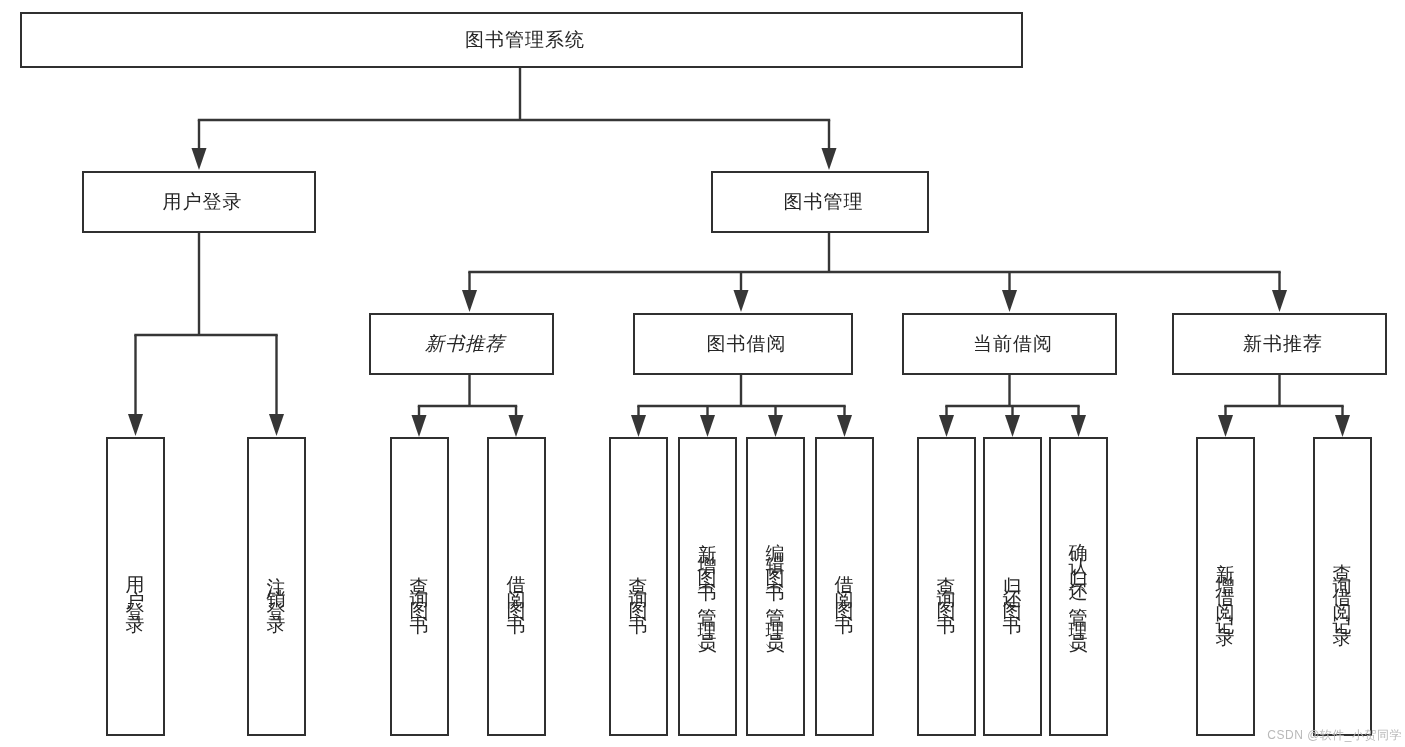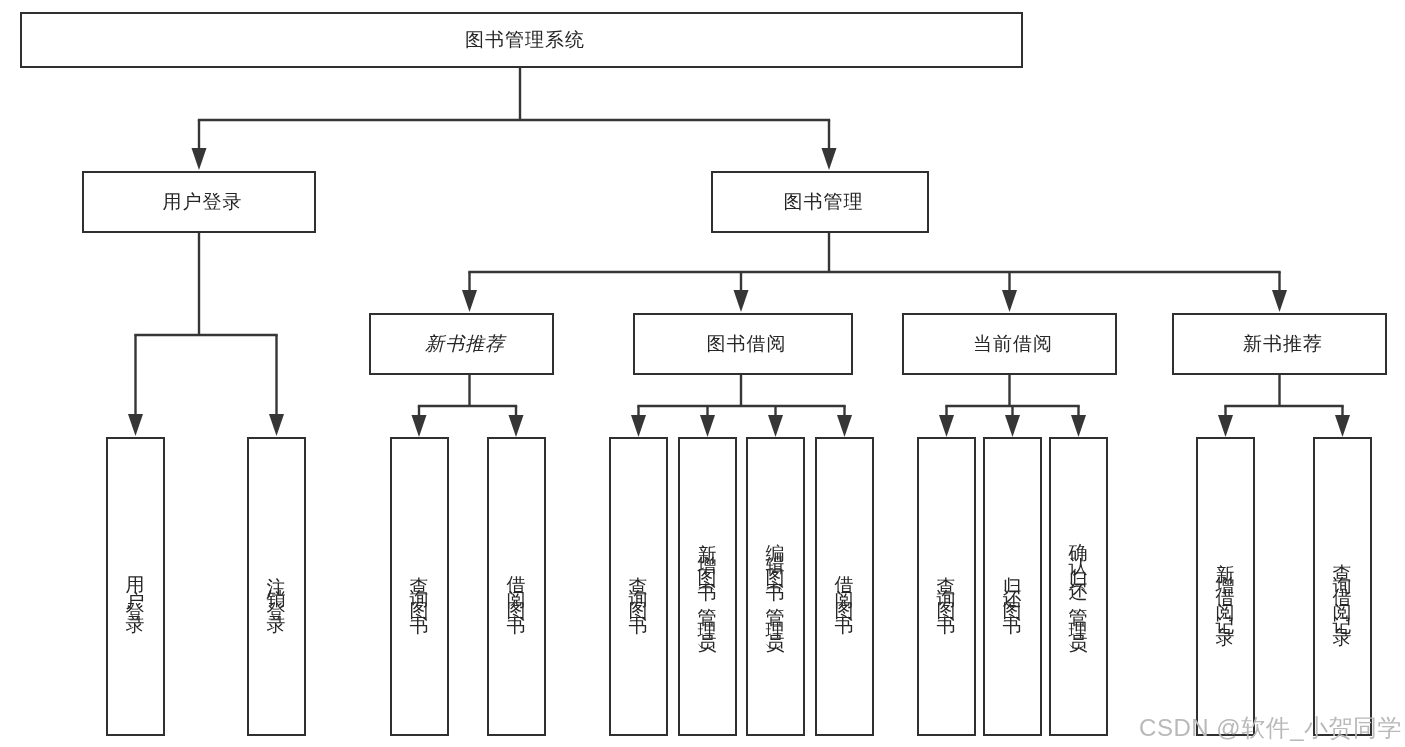--- a/index.html
+++ b/index.html
@@ -53,21 +53,21 @@
     text-orientation: mixed;
     font-size: 19px;
     line-height: 1;
     letter-spacing: 13px;
     white-space: nowrap;
   }
   .watermark {
     position: absolute;
     right: 3px;
     bottom: 3px;
-    font-size: 24px;
+    font-size: 12px;
     letter-spacing: 0.5px;
     color: #b9b9b9;
     z-index: 3;
   }
 </style>
 </head>
 <body>
 
 <div class="stage">
 

